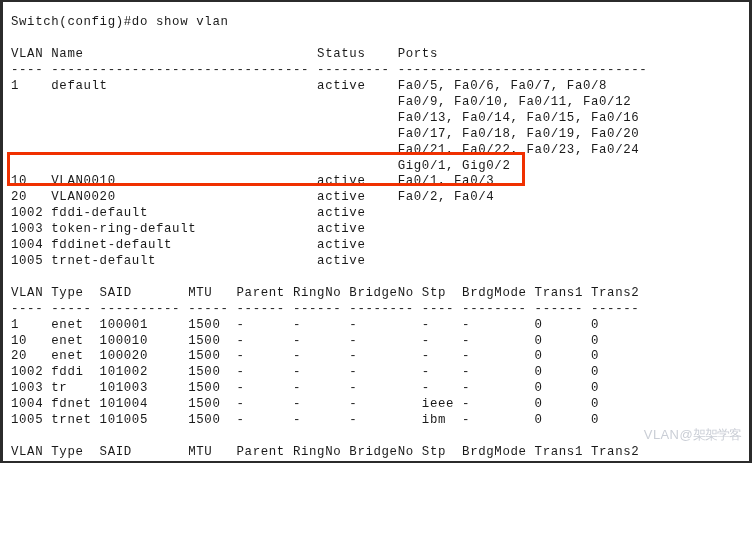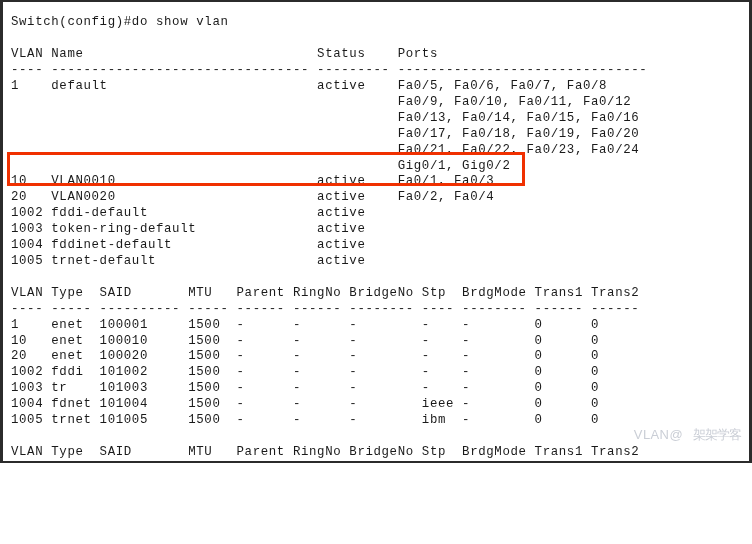--- a/index.html
+++ b/index.html
@@ -54,21 +54,20 @@
     bottom: 17px;
     font-family: "Liberation Sans", sans-serif;
     font-size: 13px;
     color: #c8ccd4;
     letter-spacing: 0.4px;
     white-space: nowrap;
     opacity: 0.95;
   }
   #watermark .wm-cn {
     letter-spacing: -1px;
-    margin-left: 10px;
   }
 </style>
 </head>
 <body>
 
 <div id="terminal" style="background: rgb(255, 255, 255); border-color: rgb(43, 43, 43);">
 
   <pre id="console-text" style="color: rgb(26, 26, 26);">Switch(config)#do show vlan
 
 VLAN Name                             Status    Ports

